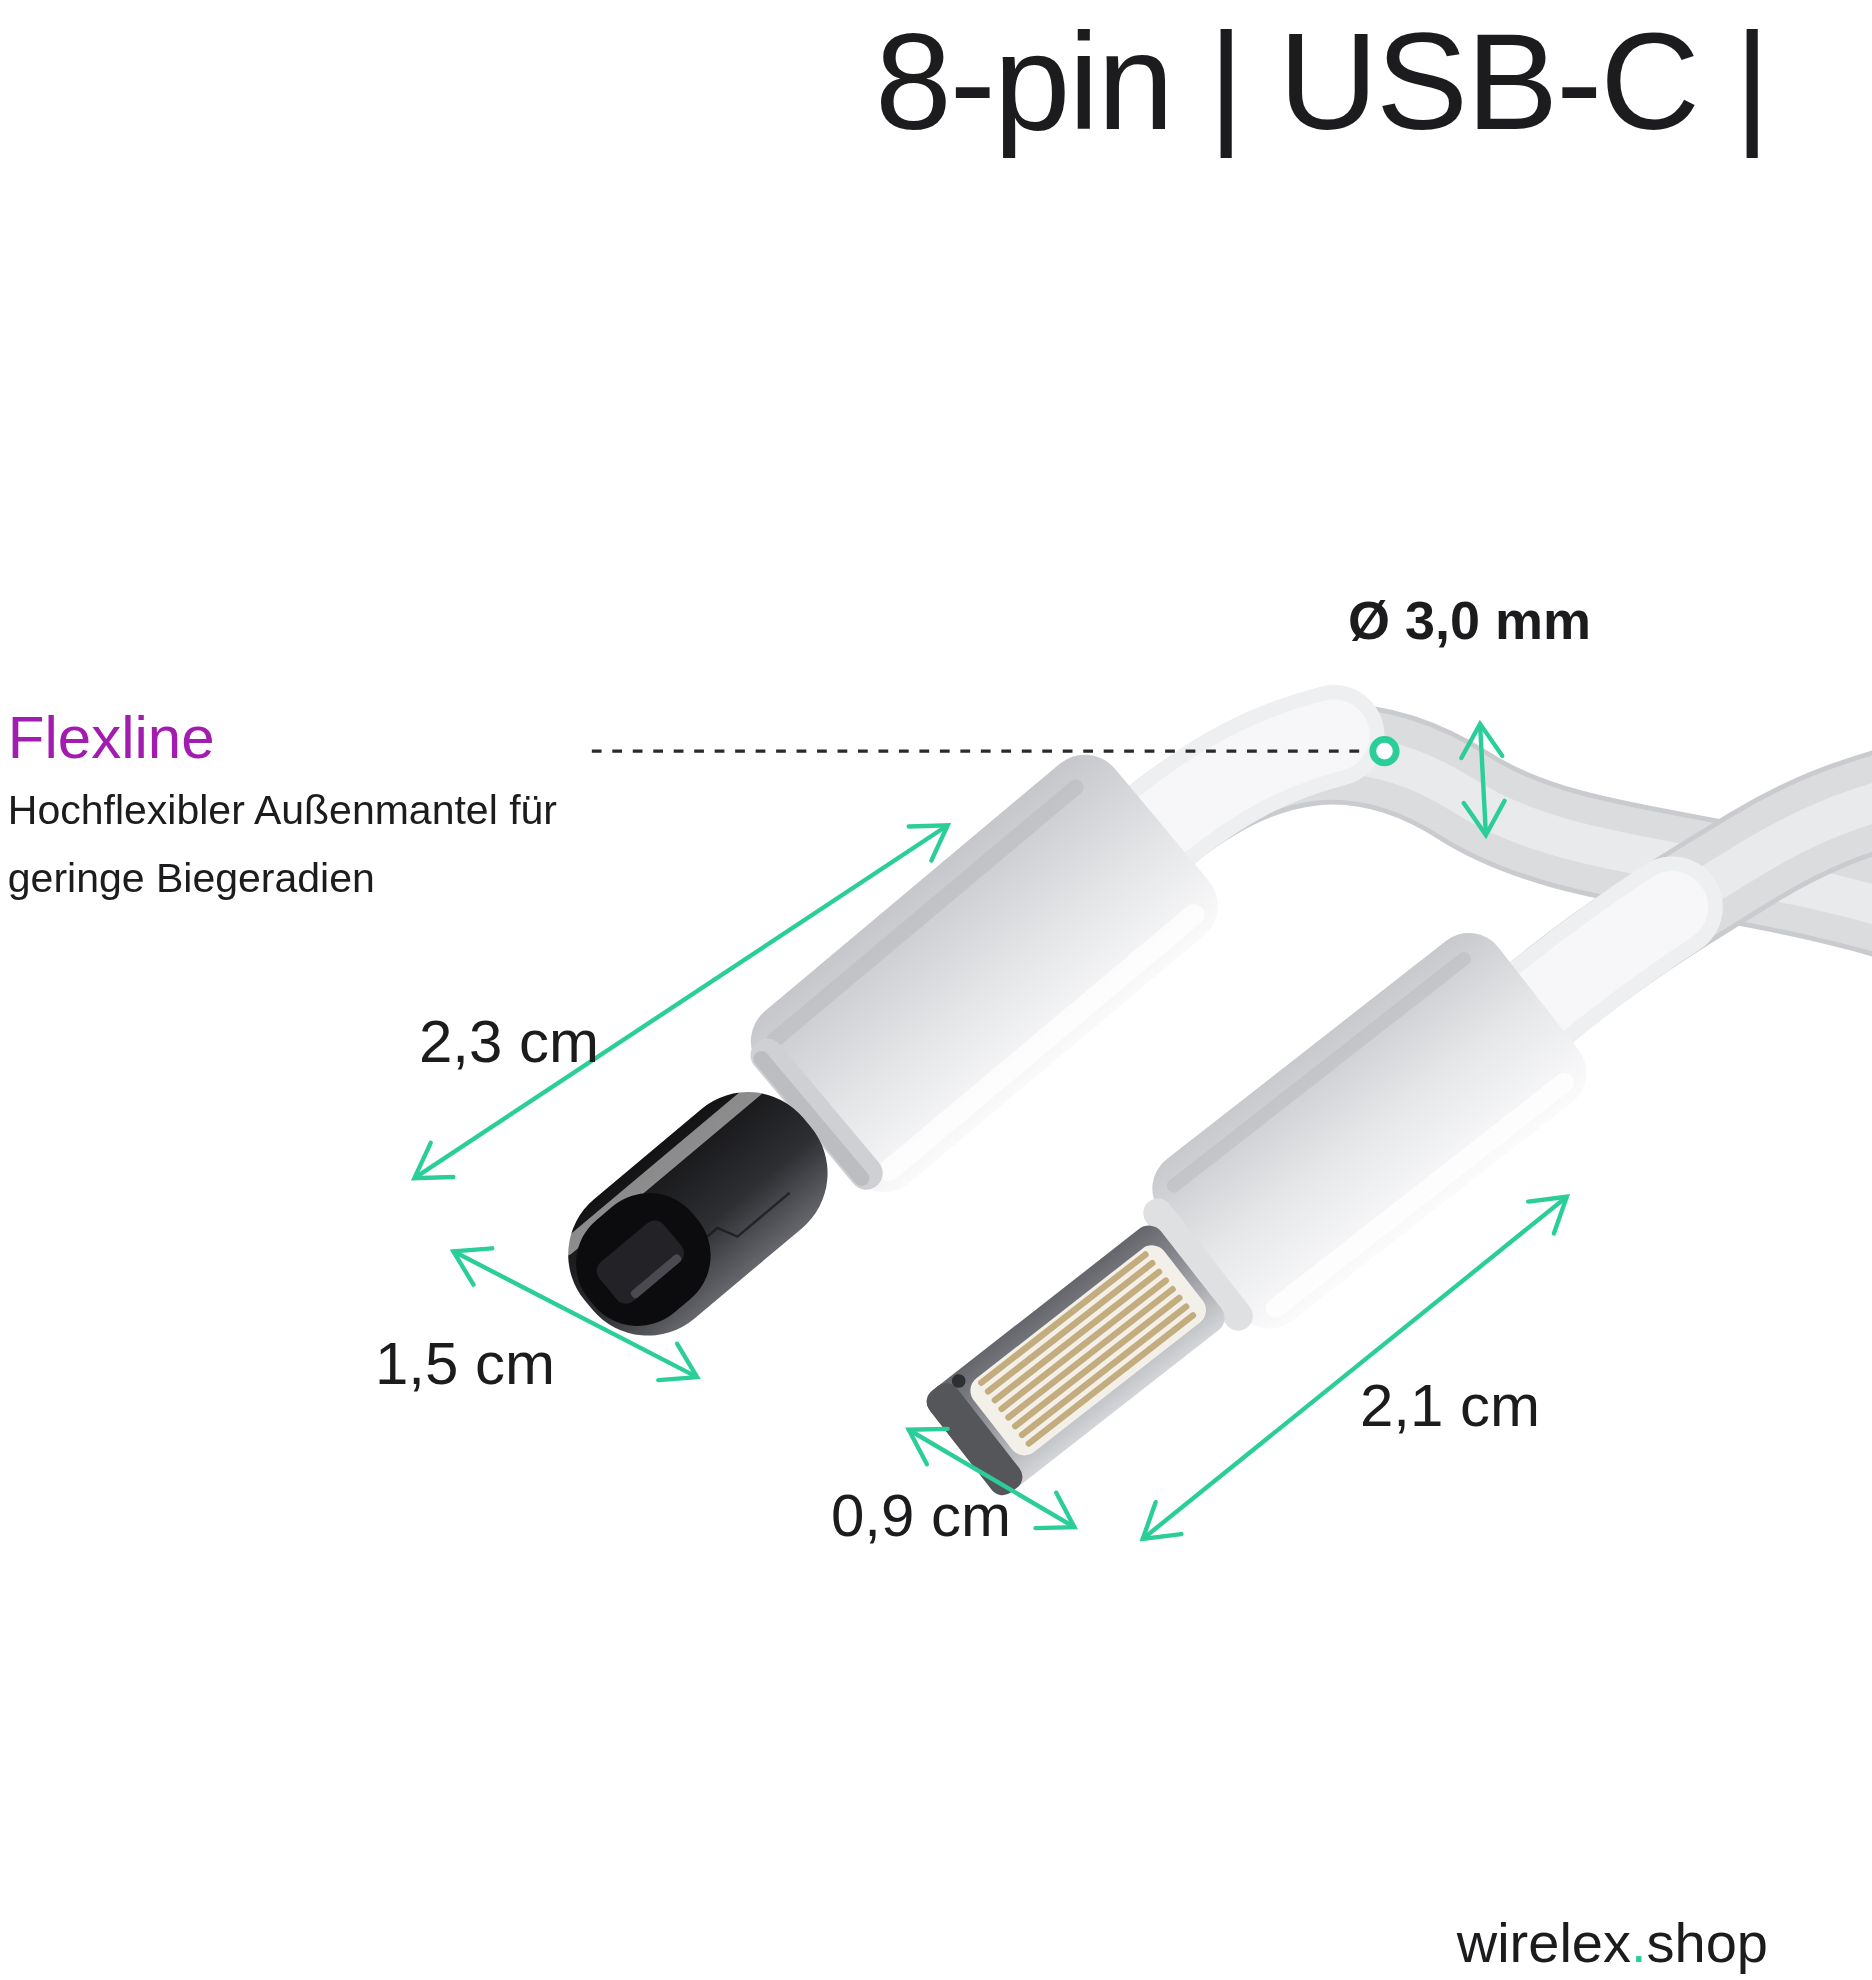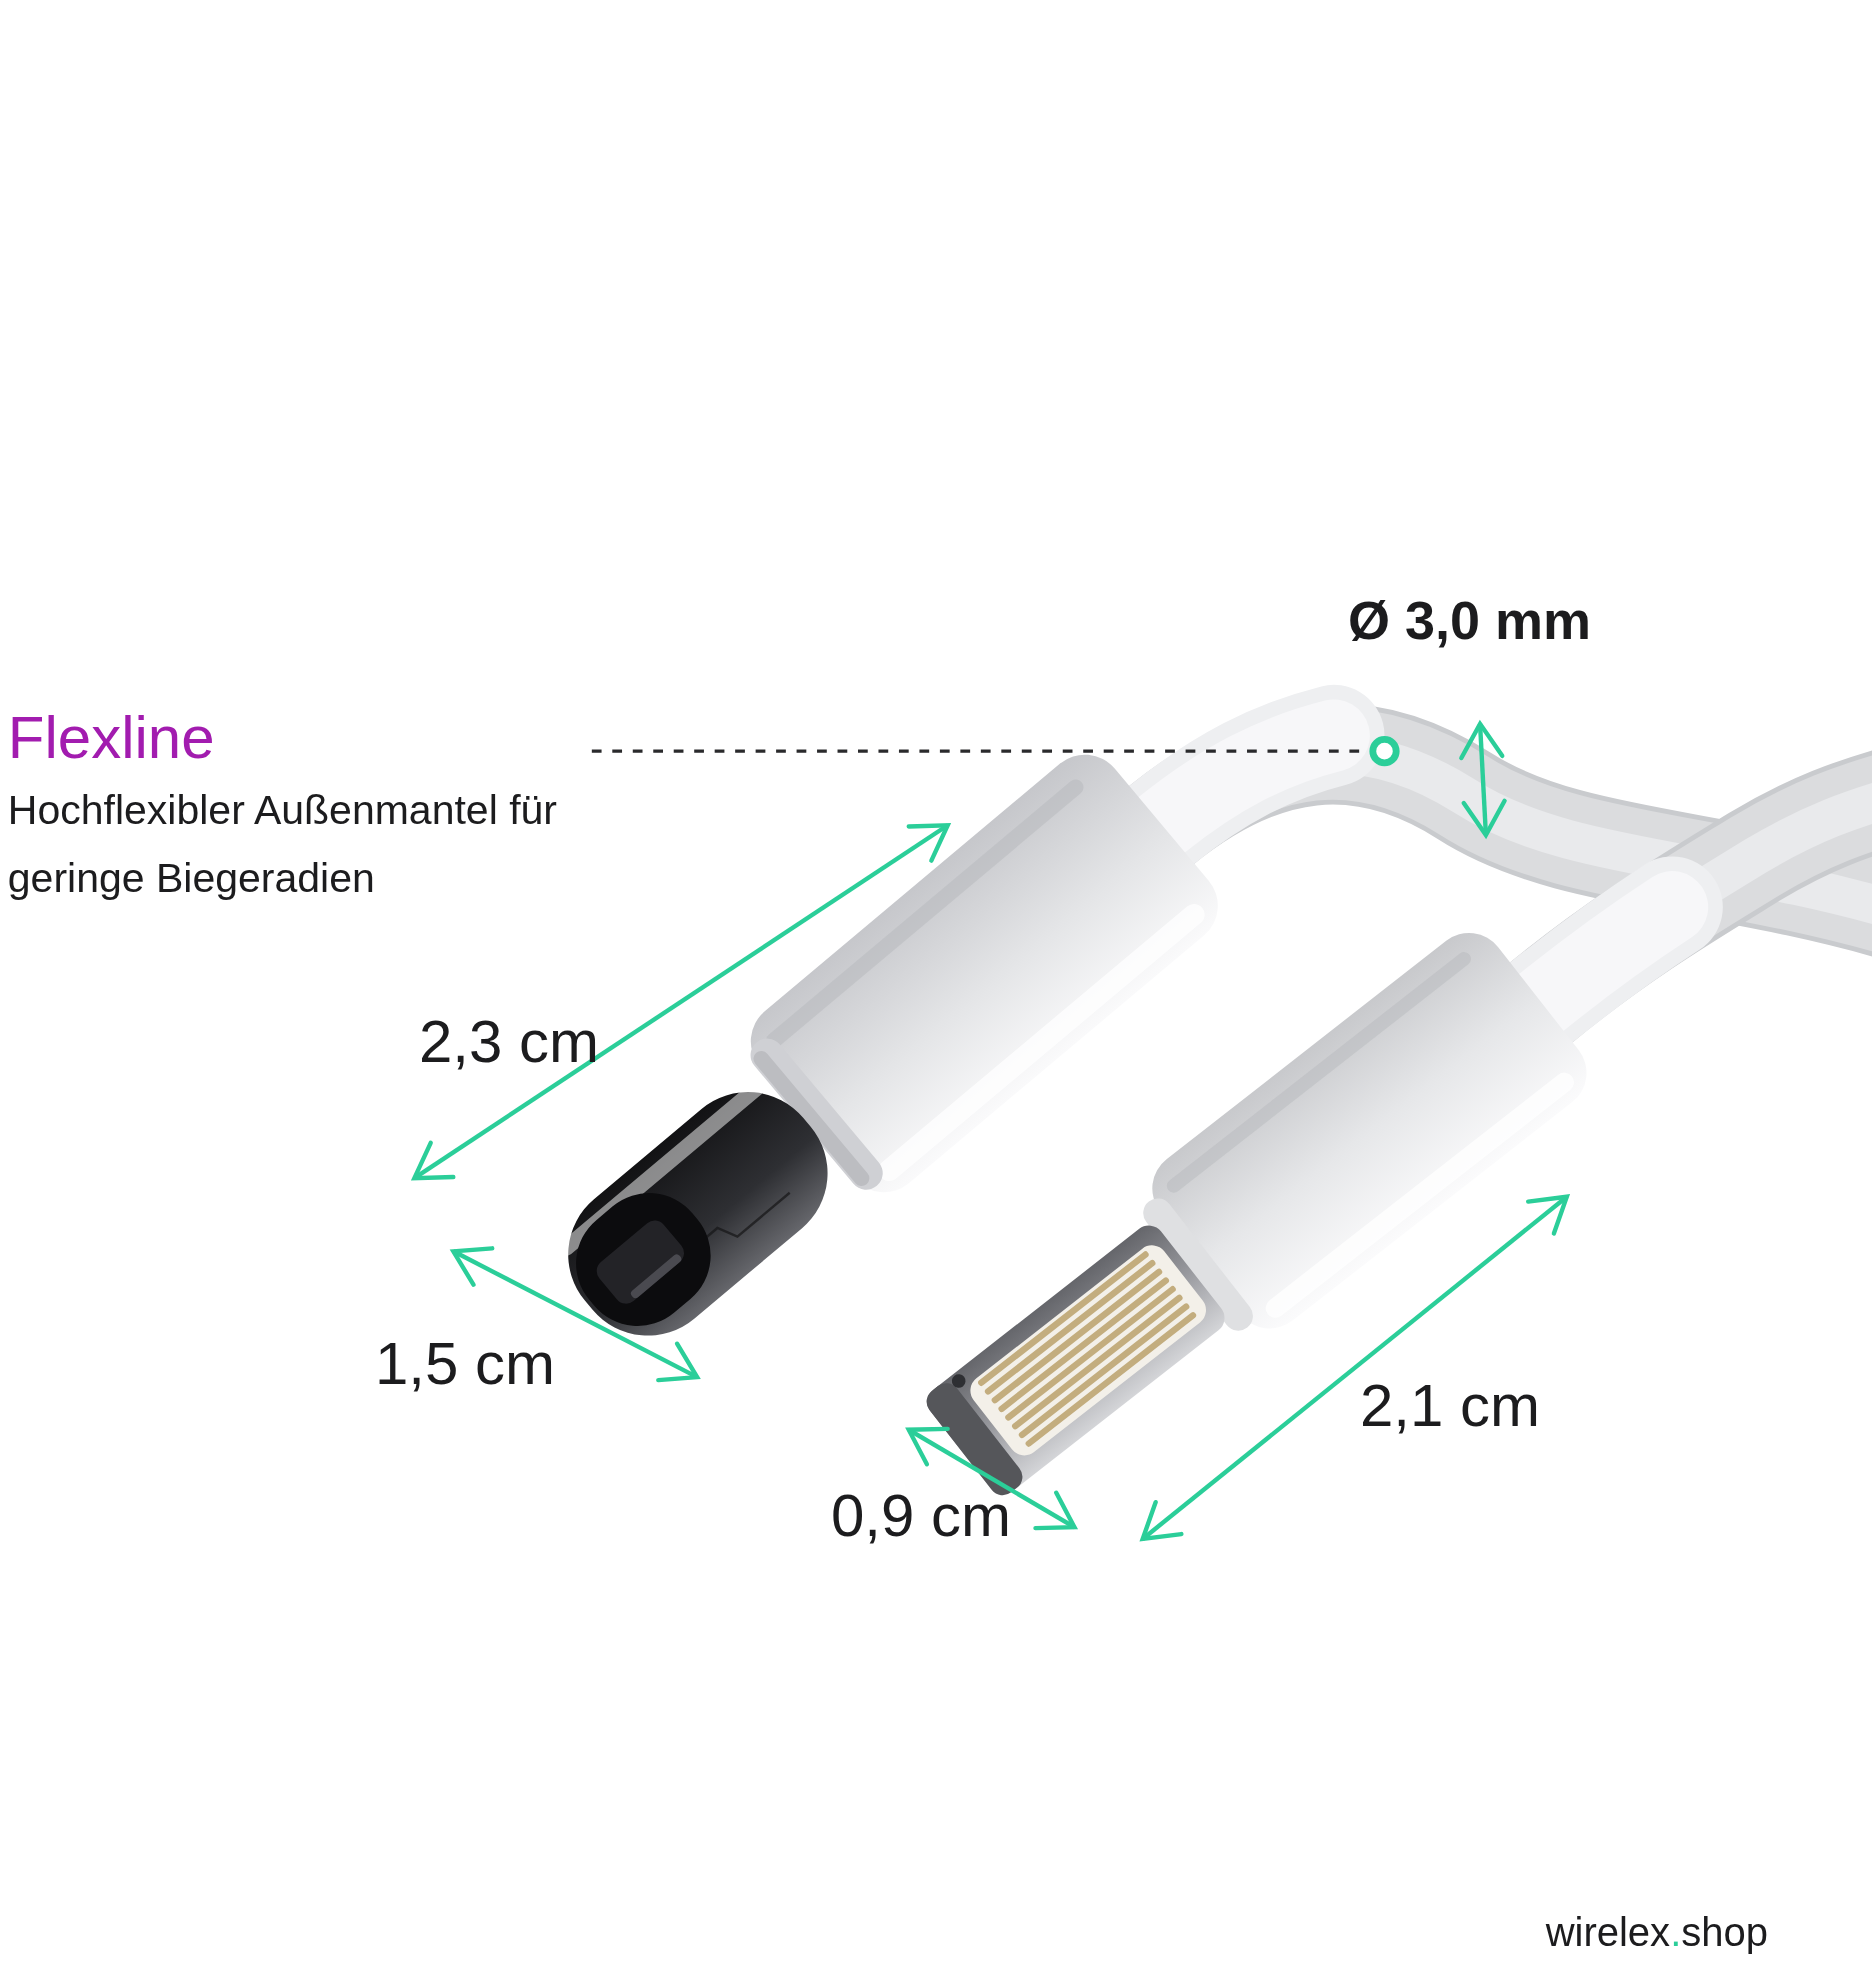--- a/index.html
+++ b/index.html
@@ -53,21 +53,21 @@
   .flexline-desc-2 { left: 7.8px; top: 858px; font-size: 41px; font-weight: 400; }
   .dim-label { font-size: 60px; }
   .dim-usbc-body   { left: 419px;  top: 1012px; }
   .dim-usbc-plug   { left: 375px;  top: 1334px; }
   .dim-light-plug  { left: 831px;  top: 1486px; }
   .dim-light-body  { left: 1360px; top: 1376px; }
   .brand {
     position: absolute;
     right: 104px;
     top: 1910px;
-    font-size: 40px;
+    font-size: 56px;
     color: #1c1c1e;
     white-space: nowrap;
   }
   .brand .dot { color: #2bce99; }
 </style>
 </head>
 <body>
 
 <div class="stage">
 
@@ -161,20 +161,21 @@
     <line x1="425" y1="1208" x2="972" y2="846" stroke="#2bce99" stroke-width="4.5" marker-start="url(#arw)" marker-end="url(#arw)"></line>
 
     <line x1="465" y1="1283" x2="715" y2="1412" stroke="#2bce99" stroke-width="4.5" marker-start="url(#arw)" marker-end="url(#arw)"></line>
 
     <line x1="932" y1="1466" x2="1102" y2="1566" stroke="#2bce99" stroke-width="4.5" marker-start="url(#arw)" marker-end="url(#arw)"></line>
 
     <line x1="1172" y1="1578" x2="1607" y2="1227" stroke="#2bce99" stroke-width="4.5" marker-start="url(#arw)" marker-end="url(#arw)"></line>
   </svg>
 
   <div class="txt product-title">
+    <div>8-pin | USB-C |</div>
   </div>
 
   <div class="txt diameter-label">Ø 3,0 mm</div>
 
   <div class="txt flexline-heading">Flexline</div>
   <div class="txt flexline-desc-2">geringe Biegeradien</div>
   <div class="txt flexline-desc-1">Hochflexibler Außenmantel für</div>
 
   <div class="txt dim-label dim-usbc-body">2,3 cm</div>
   <div class="txt dim-label dim-usbc-plug">1,5 cm</div>

